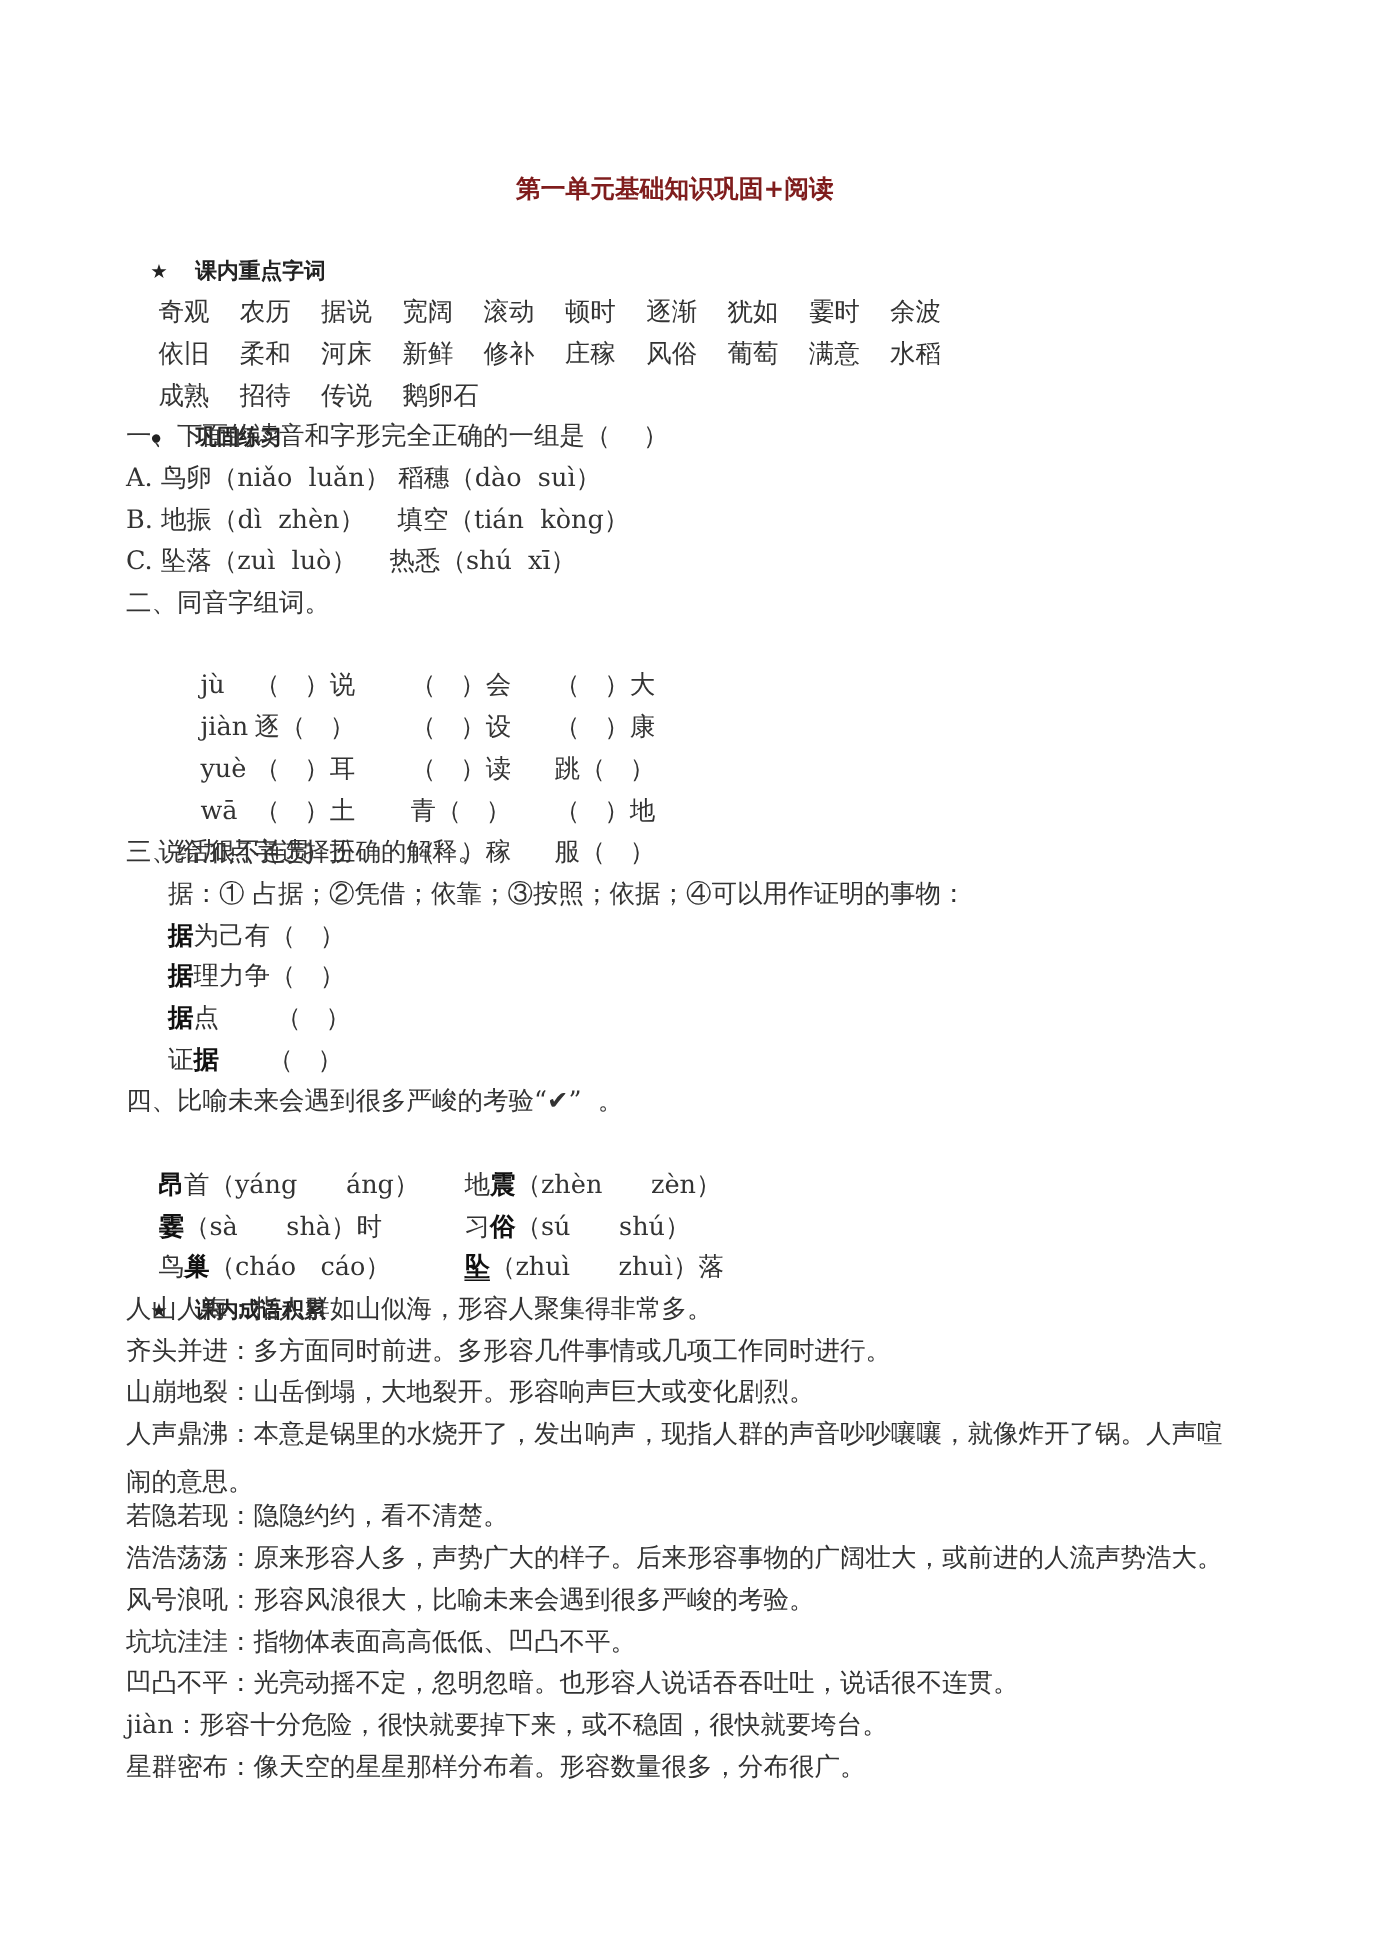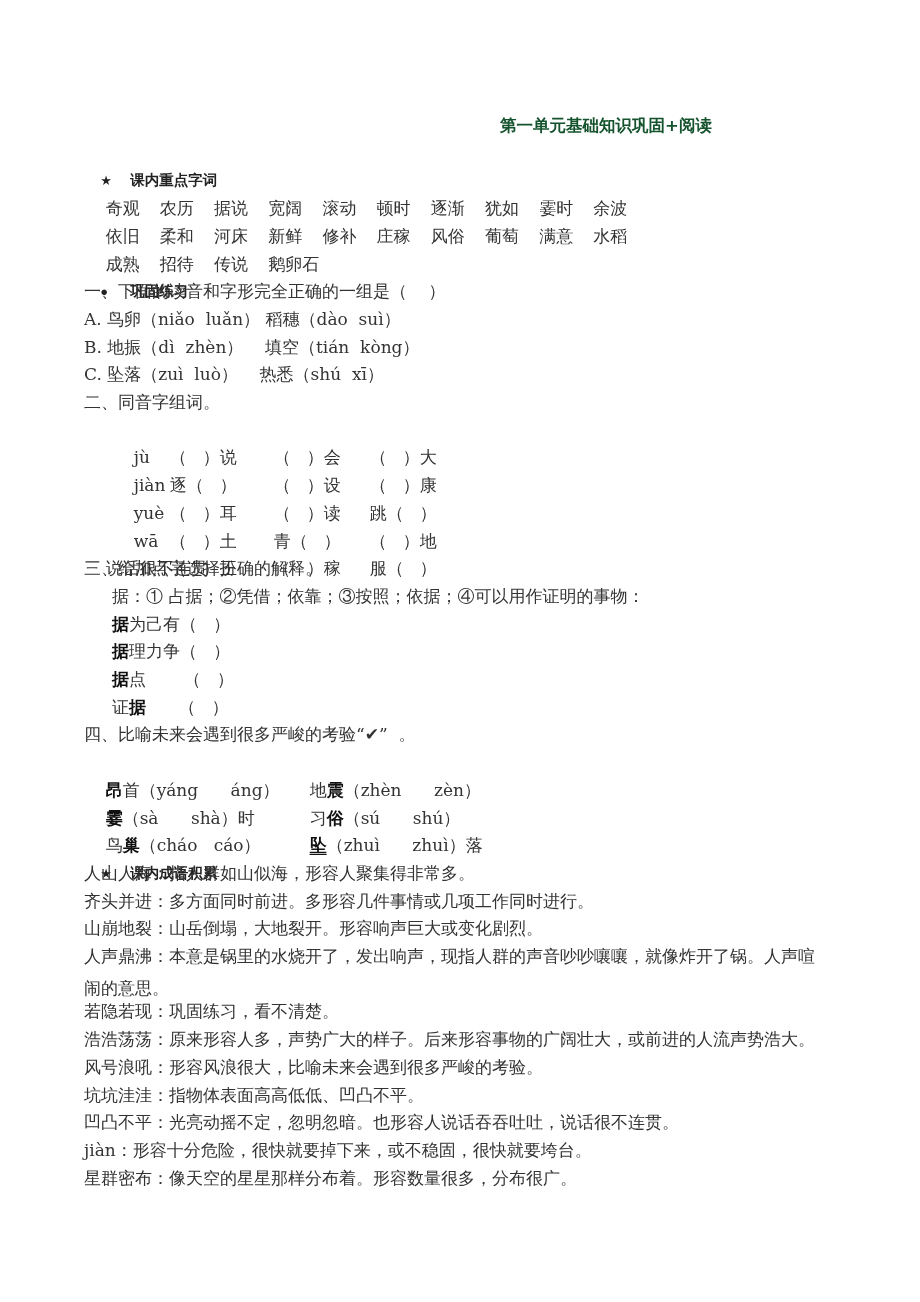--- a/index.html
+++ b/index.html
@@ -16,32 +16,32 @@
       color: #2a2a2a;
     }
     .page {
       position: absolute;
       left: 84px;
       top: 112px;
       width: 760px;
     }
     .title {
       position: absolute;
-      left: 12px;
+      left: 0;
       width: 760px;
       top: 0;
       height: 28px;
-      text-align: center;
+      text-align: left;
       padding-left: 260px;
       box-sizing: border-box;
       font-family: "DejaVu Sans", "Liberation Sans", sans-serif;
       font-weight: bold;
       font-size: 16.5px;
       line-height: 28px;
-      color: #14532d;
+      color: #7f1d1d;
     }
     .line {
       position: absolute;
       left: 0;
       height: 27.7px;
       line-height: 27.7px;
       font-size: 17px;
       white-space: pre;
       color: #333;
     }
@@ -134,21 +134,21 @@
 
   <div class="line heading" style="top:720.2px">
     <span class="bullet">★</span><span>课内成语积累</span>
   </div>
 
   <div class="line" style="top:747.9px">人山人海：指人群如山似海，形容人聚集得非常多。</div>
   <div class="line" style="top:775.6px">齐头并进：多方面同时前进。多形容几件事情或几项工作同时进行。</div>
   <div class="line" style="top:803.3px">山崩地裂：山岳倒塌，大地裂开。形容响声巨大或变化剧烈。</div>
   <div class="line" style="top:831px">人声鼎沸：本意是锅里的水烧开了，发出响声，现指人群的声音吵吵嚷嚷，就像炸开了锅。人声喧</div>
   <div class="line" style="top:863px">闹的意思。</div>
-  <div class="line" style="top:886.4px">若隐若现：巩固练习，看不清楚。</div>
+  <div class="line" style="top:886.4px">若隐若现：隐隐约约，看不清楚。</div>
   <div class="line" style="top:914.1px">浩浩荡荡：原来形容人多，声势广大的样子。后来形容事物的广阔壮大，或前进的人流声势浩大。</div>
   <div class="line" style="top:941.8px">风号浪吼：形容风浪很大，比喻未来会遇到很多严峻的考验。</div>
   <div class="line" style="top:969.5px">坑坑洼洼：指物体表面高高低低、凹凸不平。</div>
   <div class="line" style="top:997.2px">凹凸不平：光亮动摇不定，忽明忽暗。也形容人说话吞吞吐吐，说话很不连贯。</div>
   <div class="line" style="top:1024.9px">jiàn：形容十分危险，很快就要掉下来，或不稳固，很快就要垮台。</div>
   <div class="line" style="top:1052.6px">星群密布：像天空的星星那样分布着。形容数量很多，分布很广。</div>
 
 </div>
 
 </body></html>

